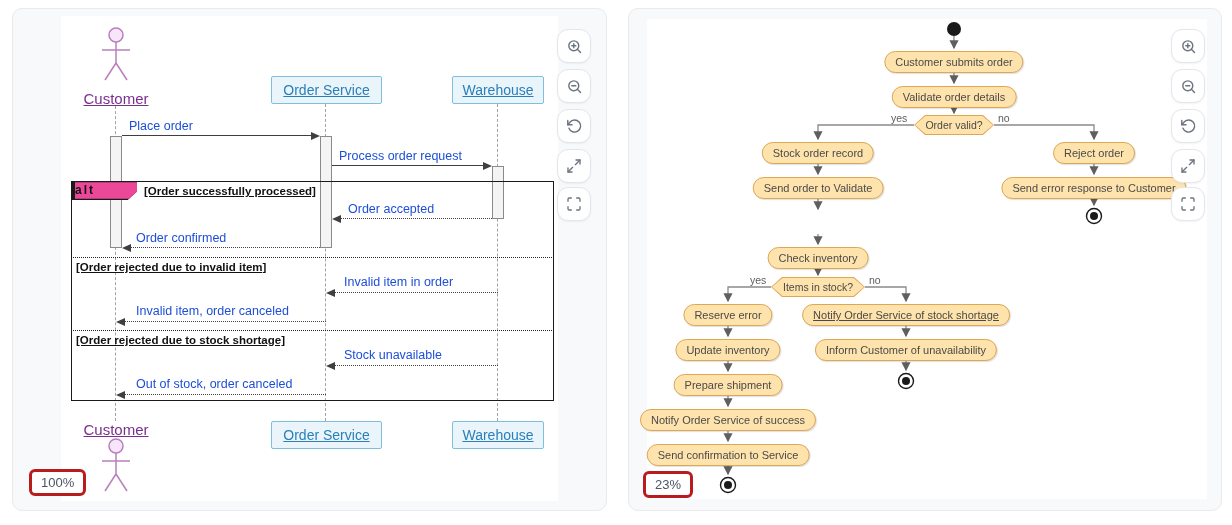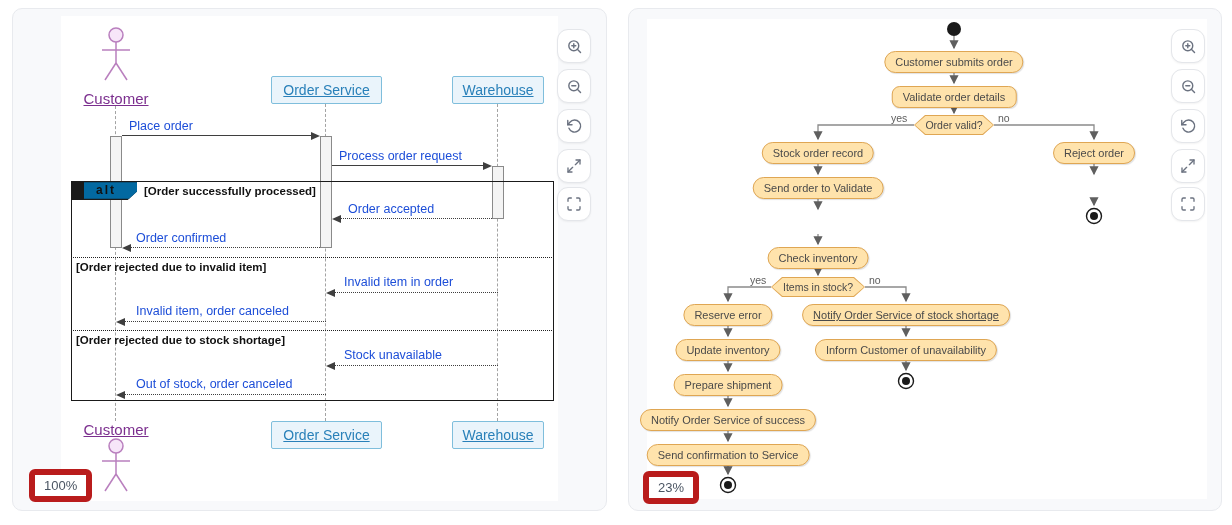--- a/index.html
+++ b/index.html
@@ -3,35 +3,35 @@
 <meta charset="utf-8">
 <style>
   * { margin:0; padding:0; box-sizing:border-box; }
   html,body { width:1232px; height:525px; background:#ffffff; font-family:"Liberation Sans","DejaVu Sans",sans-serif; overflow:hidden; }
   .panel { position:absolute; top:8px; height:503px; background:#f8f9fb; border:1px solid #e8eaee; border-radius:10px; }
   .canvas { position:absolute; background:#ffffff; }
   .abs { position:absolute; }
   
   .ctrl { position:absolute; width:34px; height:34px; background:#fff; border:1px solid #e4e6ea; border-radius:11px; display:flex; align-items:center; justify-content:center; box-shadow:0 1px 2px rgba(0,0,0,.05); cursor:pointer; }
   .ctrl svg { stroke:#6b7280; fill:none; stroke-width:2; stroke-linecap:round; stroke-linejoin:round; }
-  .badge { position:absolute; background:#fff; border:6px solid #b91c1c; border-radius:6px; padding:3px 9px; font-size:13px; color:#4b5563; }
+  .badge { position:absolute; background:#fff; border:3px solid #b91c1c; border-radius:6px; padding:3px 9px; font-size:13px; color:#4b5563; }
   
   .participant { position:absolute; height:28px; background:#eaf4fb; border:1px solid #7fbedc; border-radius:2px; display:flex; align-items:center; justify-content:center; font-size:14px; color:#2980b9; text-decoration:underline; }
   .actor-label { position:absolute; font-size:15px; color:#7b2e8e; text-decoration:underline; transform:translateX(-50%); white-space:nowrap; }
   .lifeline { position:absolute; width:0; border-left:1px dashed #a3a3a3; }
   .activation { position:absolute; width:12px; background:#f4f4f4; border:1px solid #8a8a8a; }
   .seq-line { position:absolute; height:0; border-top:1.7px solid #3f3f3f; }
   .seq-line.dotted { border-top-style:dotted; }
   .arrow-r { position:absolute; width:0; height:0; border-top:4px solid transparent; border-bottom:4px solid transparent; border-left:9px solid #3f3f3f; }
   .arrow-l { position:absolute; width:0; height:0; border-top:4px solid transparent; border-bottom:4px solid transparent; border-right:9px solid #3f3f3f; }
   .msg-text { position:absolute; font-size:12.5px; color:#1d4ed8; white-space:nowrap; }
   .alt-frame { position:absolute; border:1.6px solid #1a1a1a; }
   .alt-tab-outer { position:absolute; background:#1a1a1a; clip-path:polygon(0 0,100% 0,100% 55%,86% 100%,0 100%); }
-  .alt-tab-inner { position:absolute; left:13px; top:1.2px; background:#0369a1; clip-path:polygon(0 0,100% 0,100% 55%,86% 100%,0 100%); display:flex; align-items:center; padding-left:12px; font-size:12px; font-weight:bold; color:#111; letter-spacing:2px; }
-  .guard { position:absolute; font-size:11.5px; font-weight:bold; color:#111; white-space:nowrap; }
+  .alt-tab-inner { position:absolute; left:4px; top:1.2px; background:#ec4899; clip-path:polygon(0 0,100% 0,100% 55%,86% 100%,0 100%); display:flex; align-items:center; font-size:12px; font-weight:bold; color:#111; letter-spacing:2px; }
+  .guard { position:absolute; font-size:11.5px; font-weight:bold; color:#111; white-space:nowrap;text-decoration:underline; }
   .alt-divider { position:absolute; height:0; border-top:1.5px dotted #222; }
   
   .act-node { position:absolute; transform:translateX(-50%); background:#ffe3ac; border:1px solid #dfa653; border-radius:11px; padding:4px 10px; font-size:11px; color:#4a4a4a; white-space:nowrap; box-shadow:1px 1px 1px rgba(0,0,0,.12); }
   .hex-outer { position:absolute; background:#dfa653; clip-path:polygon(11px 0,calc(100% - 11px) 0,100% 50%,calc(100% - 11px) 100%,11px 100%,0 50%); }
   .hex-inner { position:absolute; left:1px; top:1px; background:#ffe3ac; clip-path:polygon(10.5px 0,calc(100% - 10.5px) 0,100% 50%,calc(100% - 10.5px) 100%,10.5px 100%,0 50%); display:flex; align-items:center; justify-content:center; font-size:10.5px; color:#4a4a4a; white-space:nowrap; }
   .branch-label { position:absolute; font-size:10.5px; color:#5d5d5d; white-space:nowrap; }
 </style>
 </head>
 <body>
 
@@ -191,21 +191,21 @@
       <circle cx="277" cy="372" r="7.5" fill="#fff" stroke="#1a1a1a" stroke-width="1.4"></circle>
         <circle cx="277" cy="372" r="4" fill="#1a1a1a"></circle>
     </g>
     <g>
       <circle cx="99" cy="476" r="7.5" fill="#fff" stroke="#1a1a1a" stroke-width="1.4"></circle>
         <circle cx="99" cy="476" r="4" fill="#1a1a1a"></circle>
     </g>
   </svg>
 
   <div class="act-node" style="left:325px; top:42px;">Customer submits order</div>
-  <div class="act-node" style="left:325px; top:77px;border-radius:8px;">Validate order details</div>
+  <div class="act-node" style="left:325px; top:77px;">Validate order details</div>
 
   <div class="hex-outer" style="left:285px; top:106px; width:80px; height:20px;">
     <div class="hex-inner" style="width:78px; height:18px;">Order valid?</div>
   </div>
   <div class="branch-label" style="left:262px; top:103px;">yes</div>
   <div class="branch-label" style="left:369px; top:103px;">no</div>
 
   <div class="act-node" style="left:189px; top:133px;">Stock order record</div>
   <div class="act-node" style="left:189px; top:168px;">Send order to Validate</div>
   <div class="act-node" style="left:189px; top:238px;">Check inventory</div>
@@ -219,20 +219,21 @@
   <div class="act-node" style="left:99px; top:295px;">Reserve error</div>
   <div class="act-node" style="left:99px; top:330px;">Update inventory</div>
   <div class="act-node" style="left:99px; top:365px;">Prepare shipment</div>
   <div class="act-node" style="left:99px; top:400px;">Notify Order Service of success</div>
   <div class="act-node" style="left:99px; top:435px;">Send confirmation to Service</div>
 
   <div class="act-node" style="left:277px; top:295px;text-decoration:underline;">Notify Order Service of stock shortage</div>
   <div class="act-node" style="left:277px; top:330px;">Inform Customer of unavailability</div>
 
   <div class="act-node" style="left:465px; top:133px;">Reject order</div>
+  <div class="act-node" style="left:465px; top:168px;">Send error response to Customer</div>
 
   <div class="ctrl" style="left:542px; top:20px;">
       <svg width="17" height="17" viewBox="0 0 24 24">
         <circle cx="11" cy="11" r="7"></circle>
         <line x1="20.5" y1="20.5" x2="16" y2="16"></line>
         <line x1="11" y1="8.2" x2="11" y2="13.8"></line>
         <line x1="8.2" y1="11" x2="13.8" y2="11"></line>
       </svg>
     </div>
   <div class="ctrl" style="left:542px; top:60px;">

